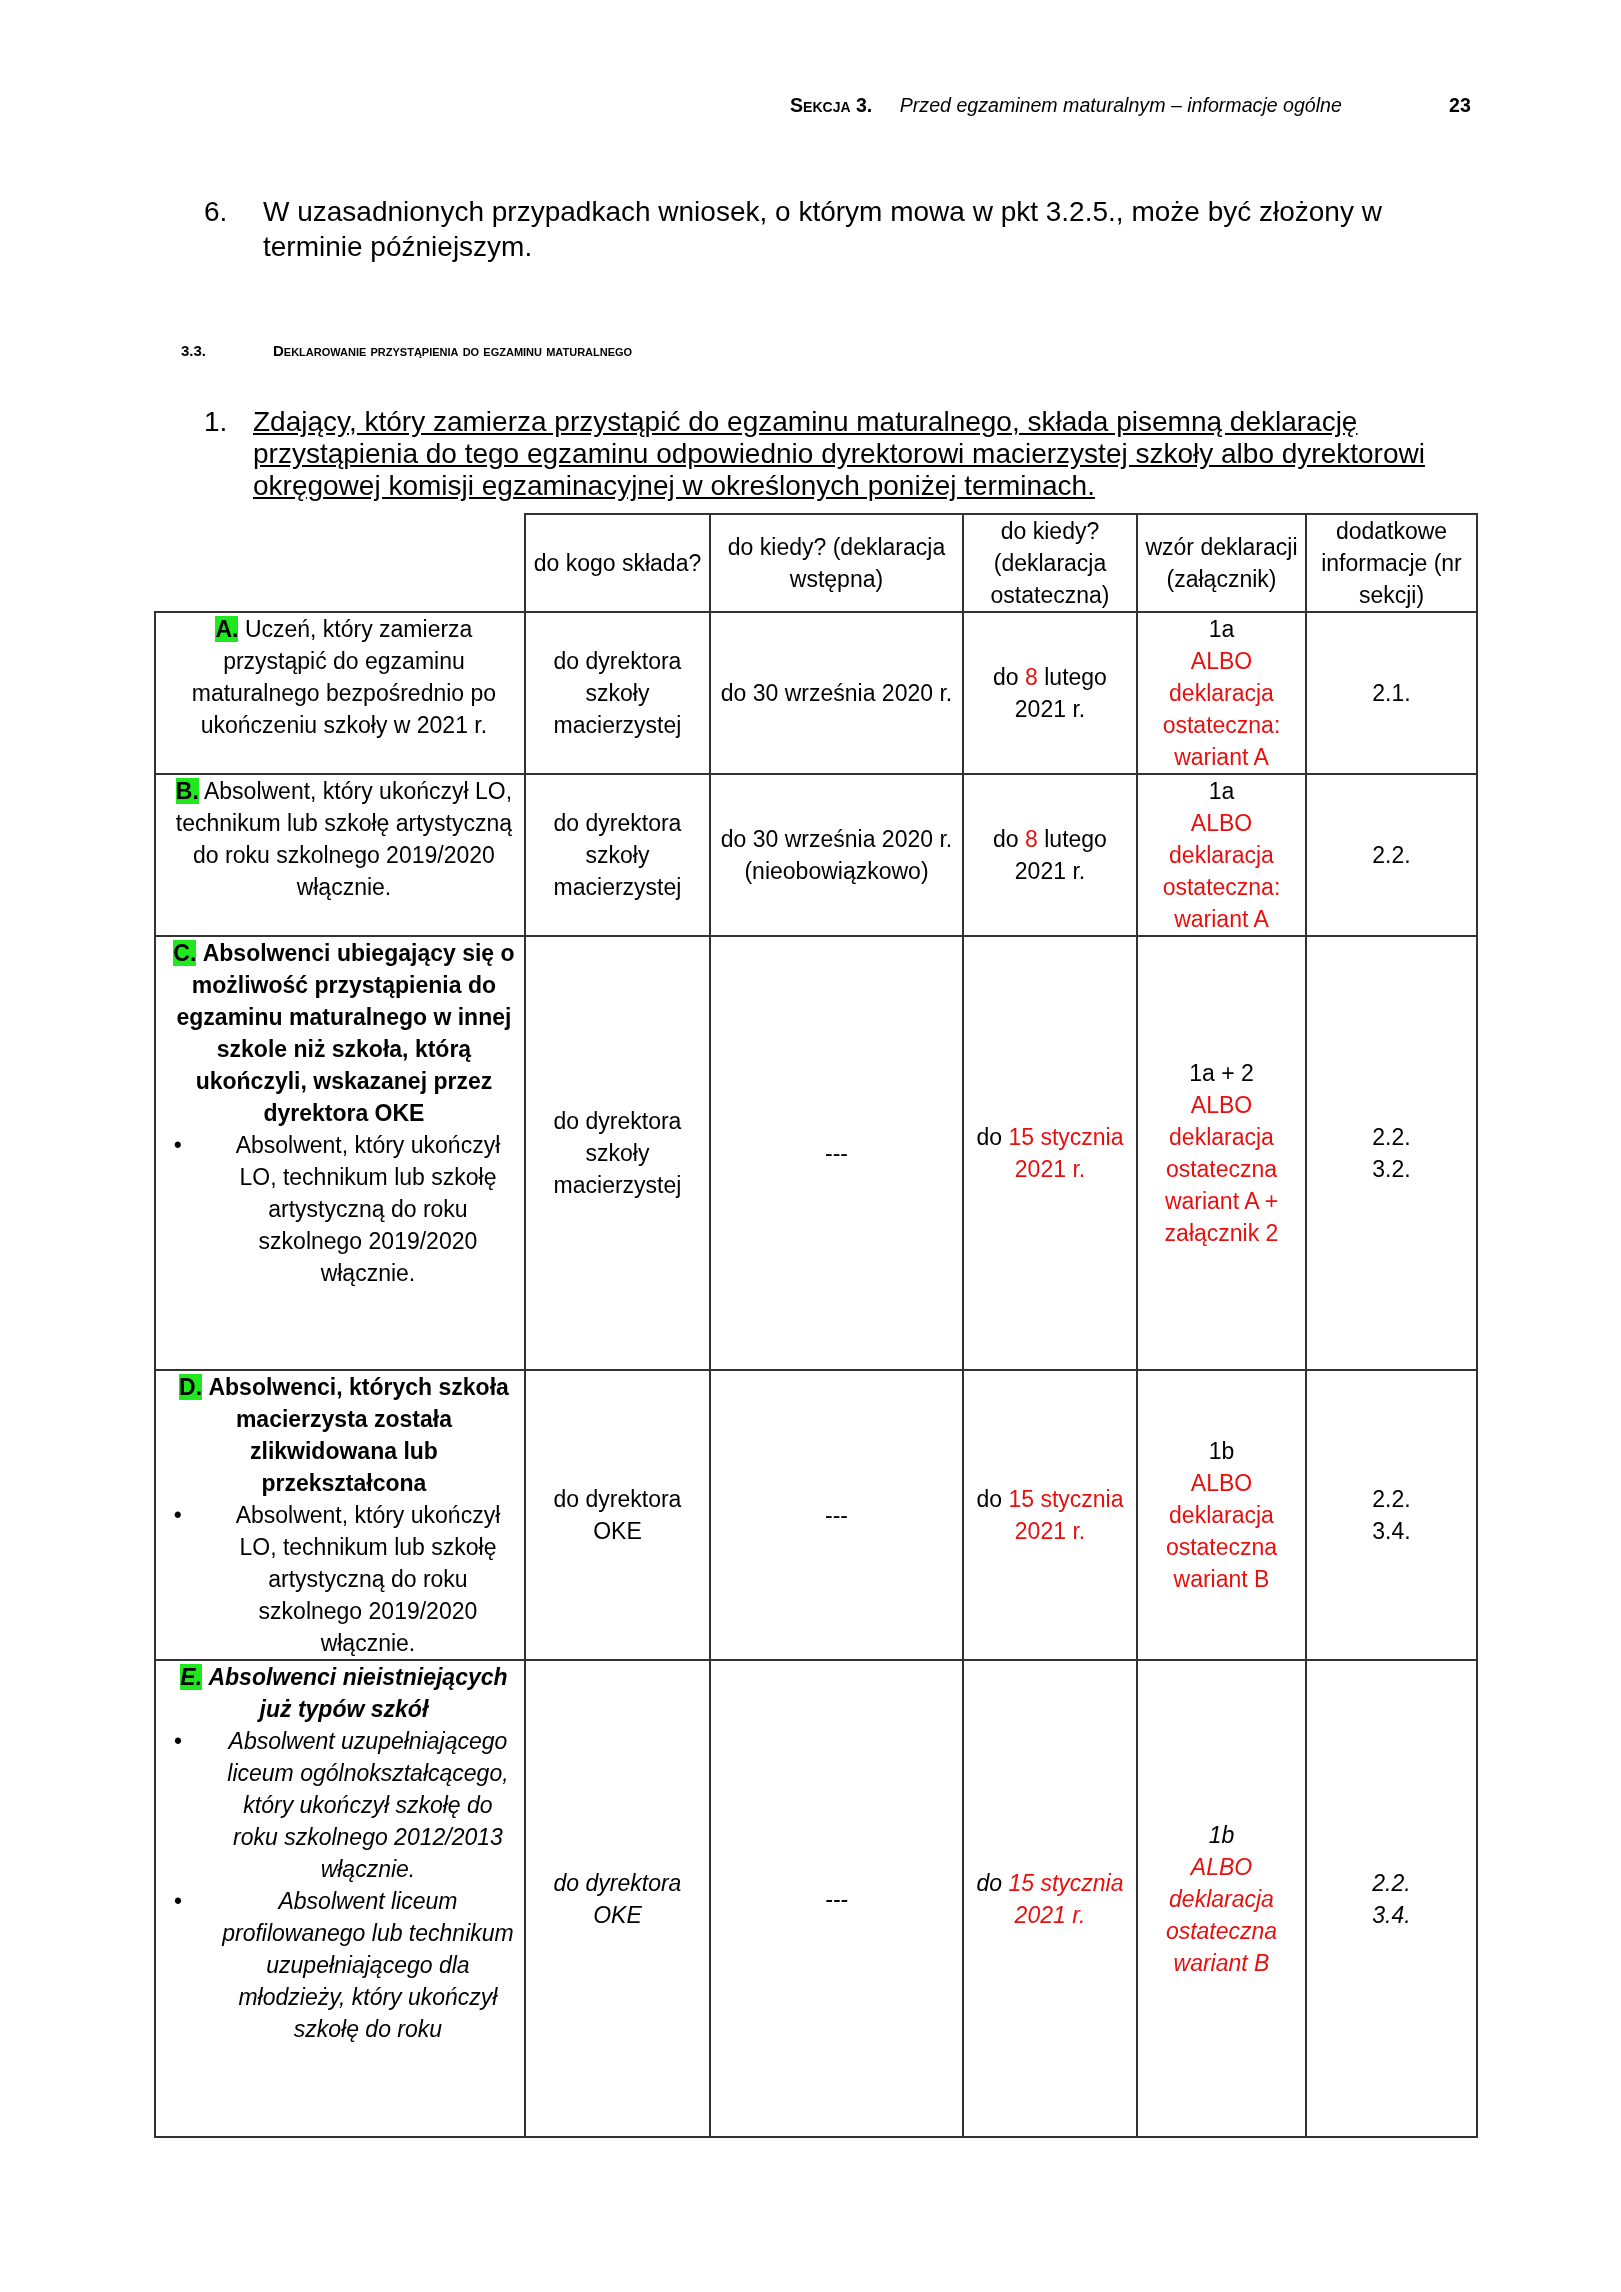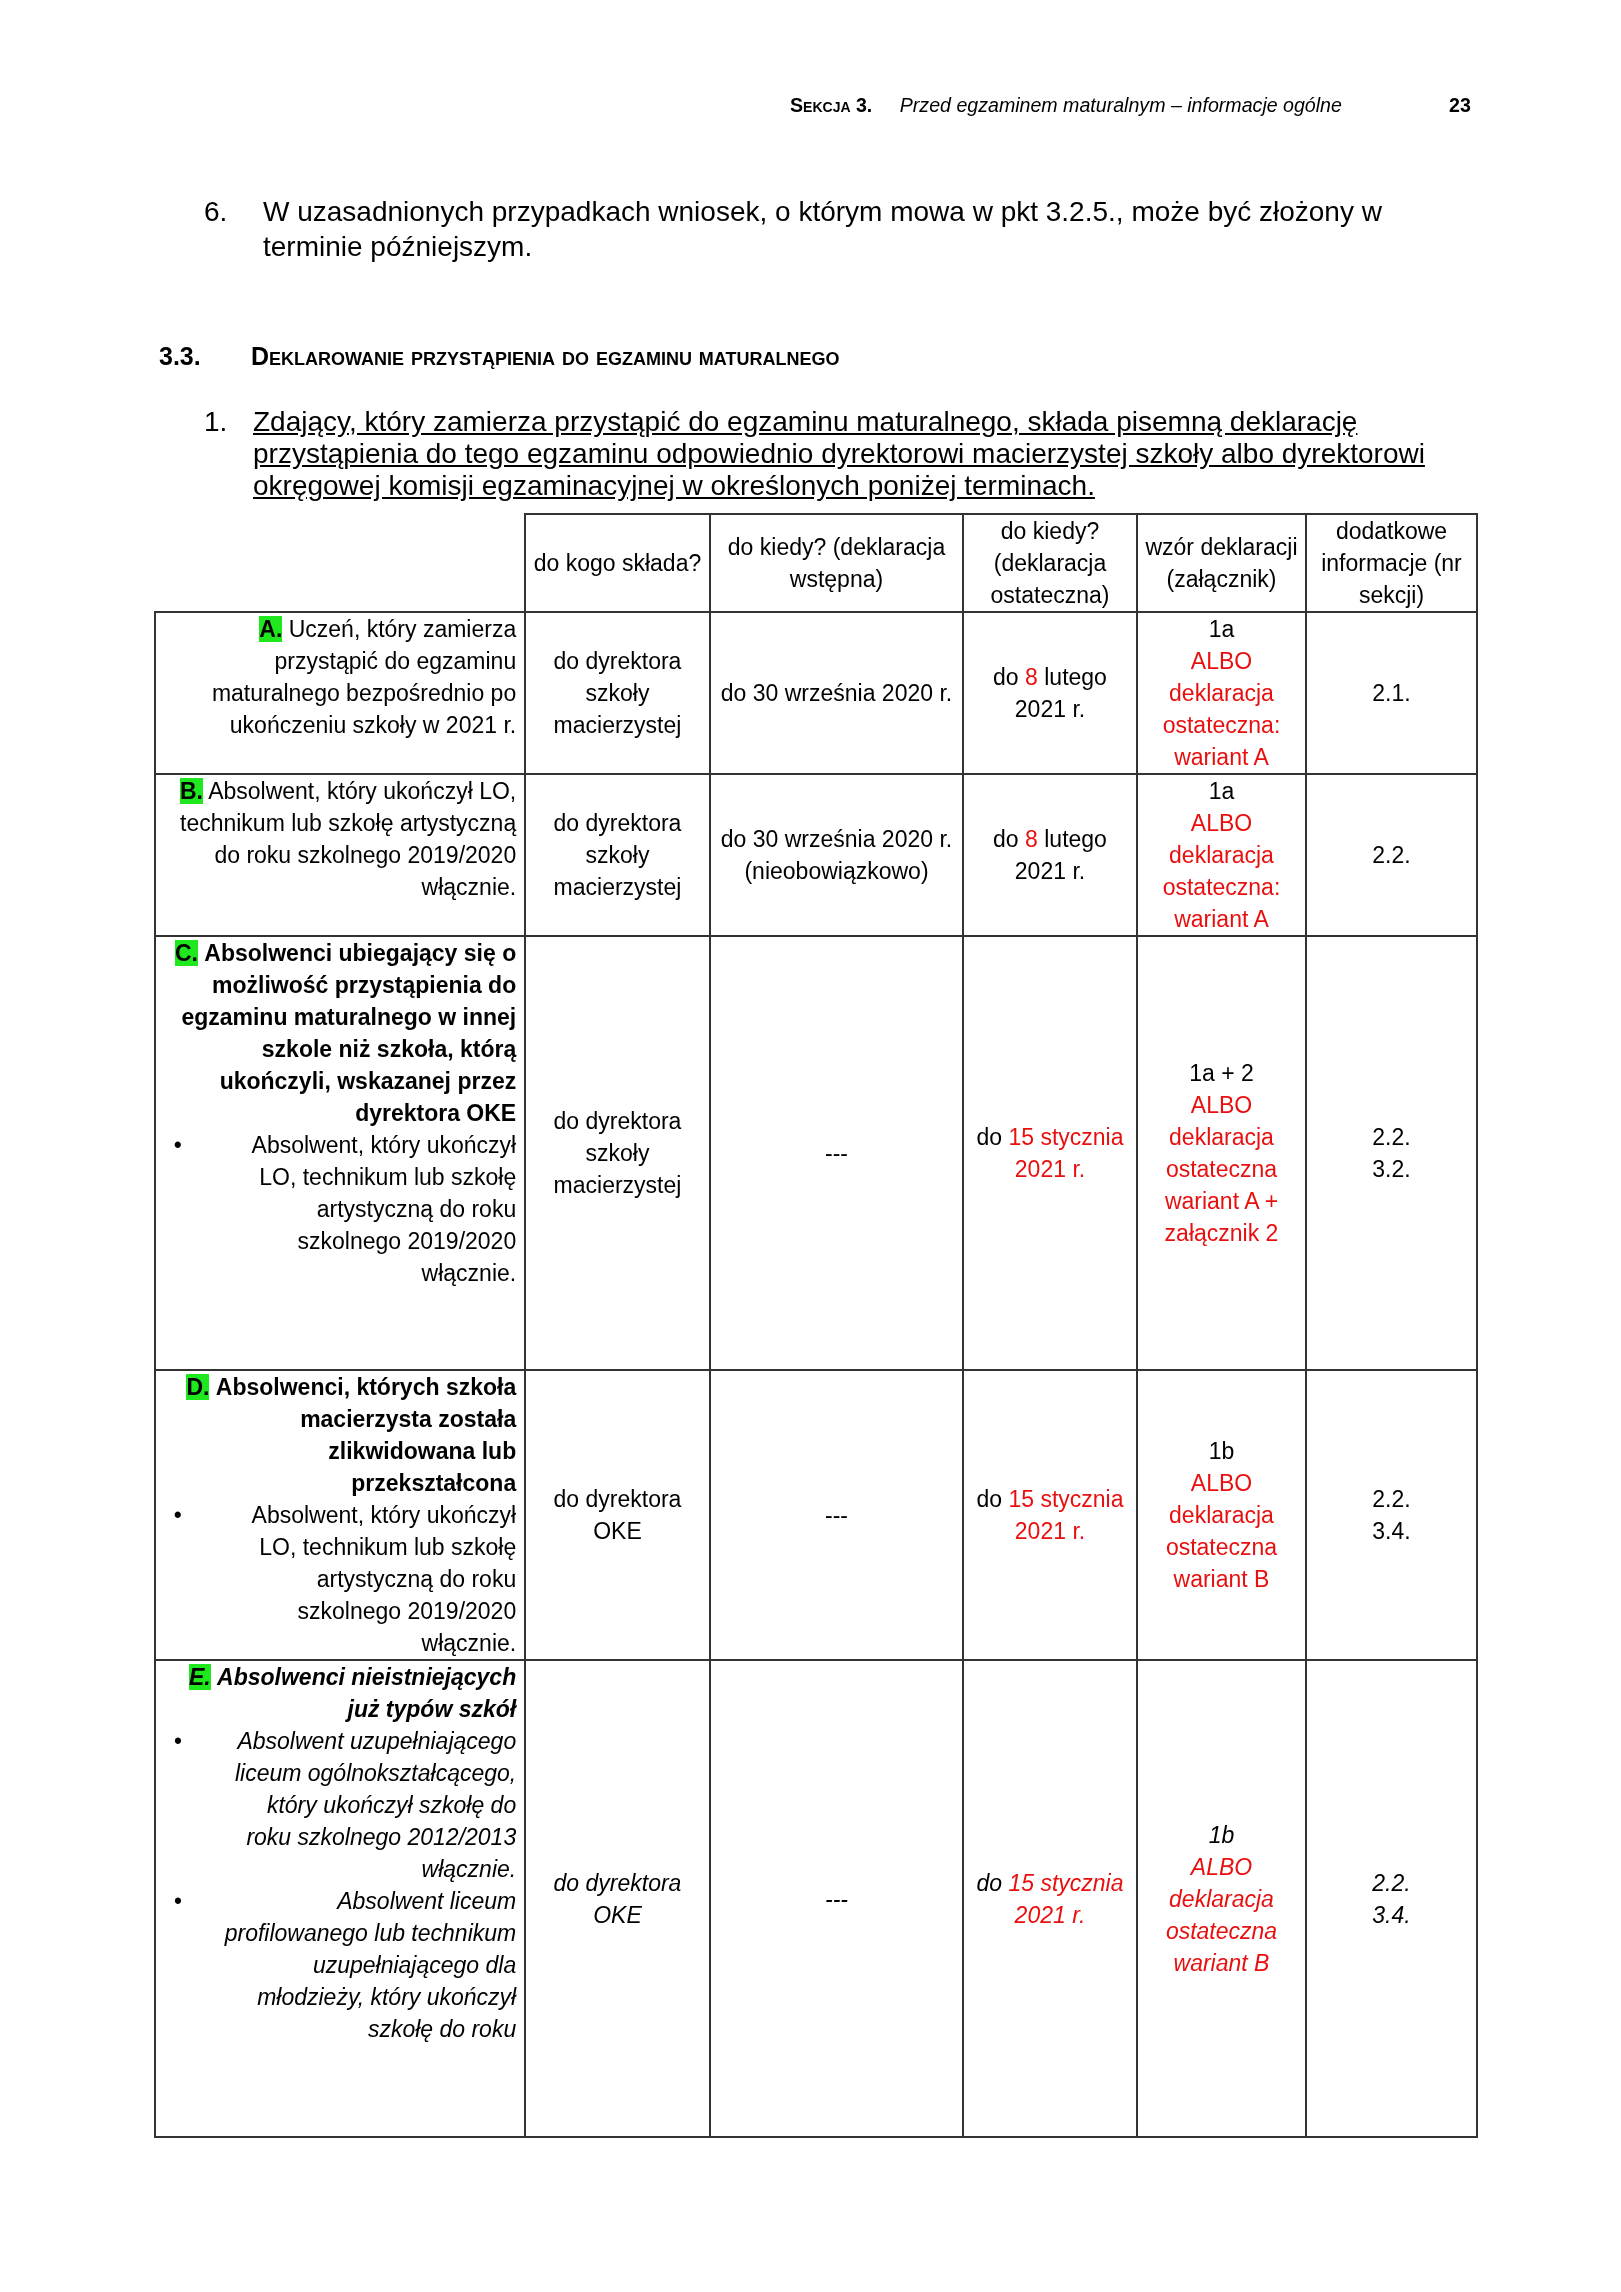--- a/index.html
+++ b/index.html
@@ -5,29 +5,29 @@
   html, body { margin: 0; padding: 0; background: #ffffff; }
   body { width: 1621px; height: 2293px; position: relative; font-family: "Liberation Sans", sans-serif; color: #000; overflow: hidden; }
   .header { position: absolute; top: 94px; left: 0; width: 1621px; height: 29px; font-size: 19.6px; }
   .header .sec { position: absolute; left: 790px; top: 0; }
   .header .sec .sc { font-weight: bold; font-variant: small-caps; }
   .header .sec .it { font-style: italic; margin-left: 22px; }
   .header .pnum { position: absolute; left: 1449px; top: 0; font-weight: bold; }
   .p6 { position: absolute; left: 204px; top: 194px; width: 1274px; font-size: 28px; line-height: 35px; }
   .p6 .num { position: absolute; left: 0; top: 0; }
   .p6 .txt { position: absolute; left: 59px; top: 0; width: 1225px; }
-  .h33 { position: absolute; left: 159px; top: 342px; font-size: 25px; font-weight: bold; }
+  .h33 { position: absolute; left: 181px; top: 342px; font-size: 15px; font-weight: bold; }
   .h33 .title { position: absolute; left: 92px; top: 0; white-space: nowrap; font-variant: small-caps; }
   .p1 { position: absolute; left: 204px; top: 406px; width: 1274px; font-size: 28px; line-height: 32px; }
   .p1 .num { position: absolute; left: 0; top: 0; }
   .p1 .txt { position: absolute; left: 49px; top: 0; width: 1235px; text-decoration: underline; }
   table.decl { position: absolute; left: 154px; top: 513px; border-collapse: collapse; font-size: 23px; line-height: 32px; table-layout: fixed; padding-left: 28px; }
   table.decl td, table.decl th { border: 2px solid #333; vertical-align: middle; text-align: center; padding: 0 3.9px; font-weight: normal; }
   table.decl th.empty { border-top: none; border-left: none; }
-  table.decl td.cat { text-align: right; vertical-align: top; padding: 0 7.8px 0 15.7px; }
+  table.decl td.cat { text-align: center; vertical-align: top; padding: 0 7.8px 0 15.7px; }
   .lbl { background: #1fe81f; font-weight: bold; }
   .bold { font-weight: bold; }
   .red { color: #e8100f; }
   ul.bl { margin: 0; padding: 0; list-style: none; }
   ul.bl li { position: relative; padding-left: 48px; }
   ul.bl li::before { content: "\2022"; position: absolute; left: 2px; top: 0; }
 </style>
 </head>
 <body>
 

